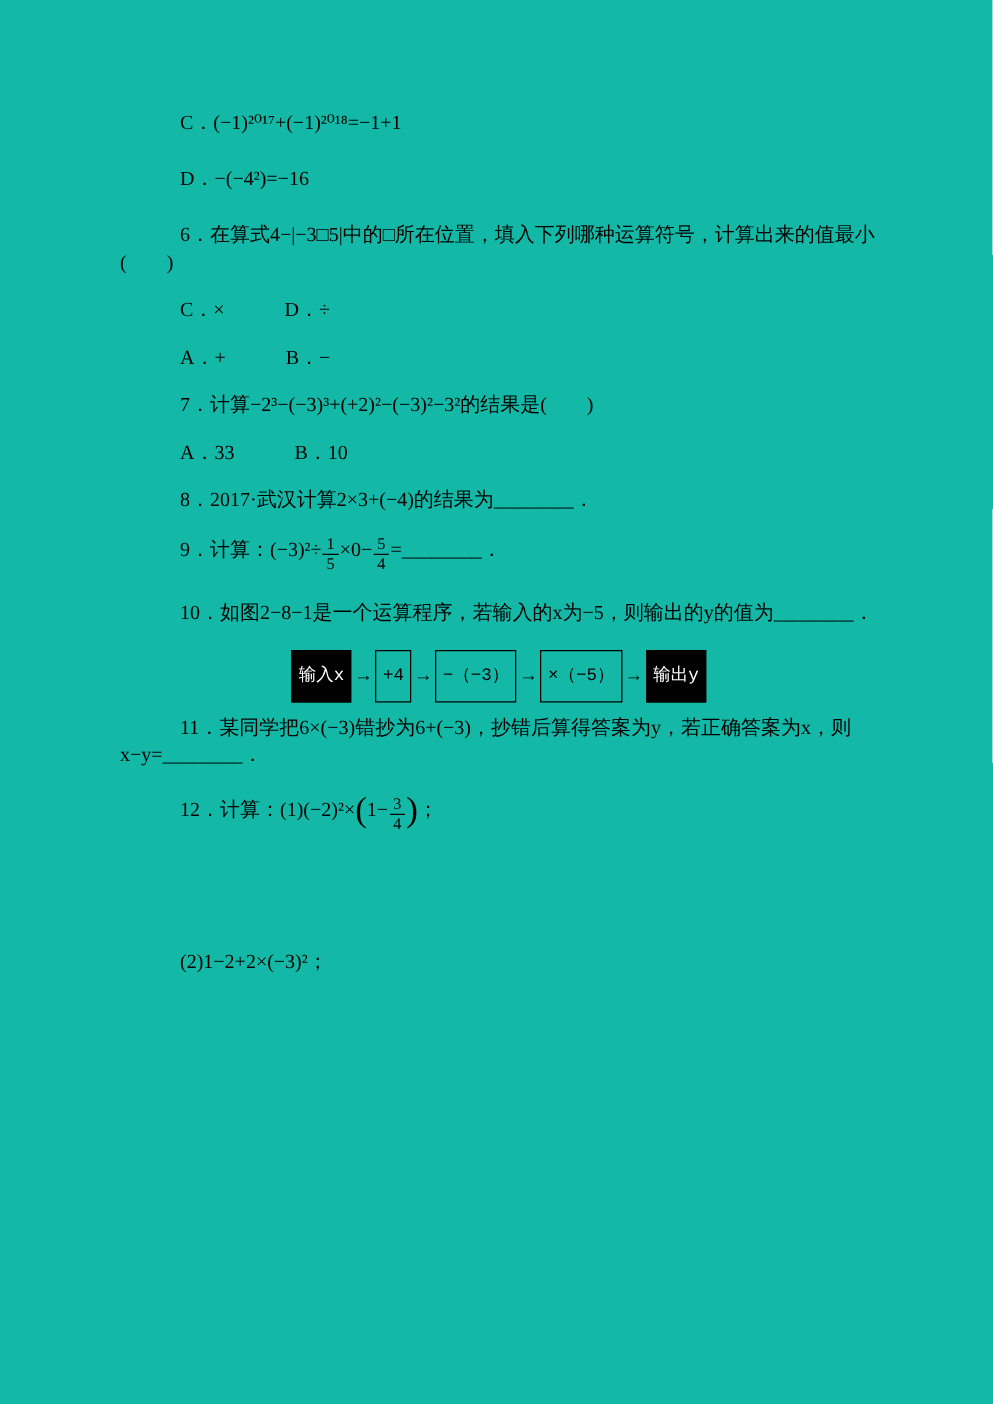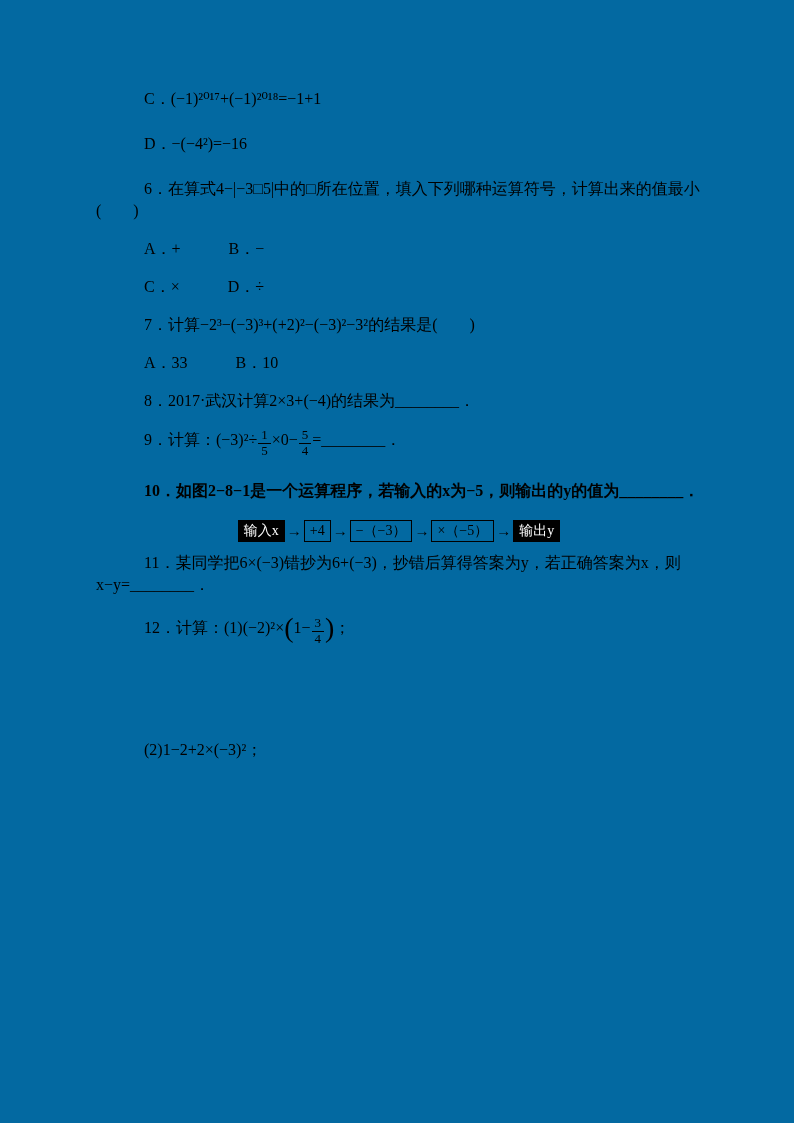--- a/index.html
+++ b/index.html
@@ -6,34 +6,34 @@
     margin: 0;
     padding: 0;
     background: #ffffff;
   }
   .page {
     position: relative;
     width: 794px;
     min-height: 1123px;
     box-sizing: border-box;
     padding: 88px 92px 40px 96px;
-    background: #0369a1;
+    background: #14b8a6;
     color: #000000;
     font-family: "Liberation Serif", "DejaVu Serif", serif;
     font-size: 16px;
     line-height: 22px;
   }
   .ln {
     margin: 0 0 16px 0;
     text-indent: 48px;
     white-space: normal;
   }
   .mb23 { margin-bottom: 23px; }
   .mb14 { margin-bottom: 21px; }
-  .mb18 { margin-bottom: 18px; font-weight: bold; }
+  .mb18 { margin-bottom: 18px; }
   .mb20 { margin-bottom: 20px; }
   .mb200 { margin-bottom: 92px; }
   .indent-extra { text-indent: 78px; }
 
   
   .frac {
     display: inline-block;
     vertical-align: -0.75em;
     text-align: center;
     font-size: 13px;
@@ -55,24 +55,25 @@
   
   .flow {
     display: flex;
     justify-content: center;
     align-items: center;
     margin: 0 0 10px 0;
   }
   .fbox {
     display: inline-block;
     border: 1px solid #000;
-    padding: 0 5px;
+    padding: 10px 5px;
     font-size: 14px;
     line-height: 20px;
     white-space: nowrap;
+    font-family: Liberation Mono, monospace;
   }
   .fbox.dark {
     background: #000;
     color: #fff;
     border-color: #000;
   }
   .farrow {
     display: inline-block;
     padding: 0 2px;
     font-size: 15px;
@@ -88,23 +89,23 @@
 <body>
 
 <div class="page">
 
   <p class="ln mb23">C．(−1)²⁰¹⁷+(−1)²⁰¹⁸=−1+1</p>
 
   <p class="ln mb23">D．−(−4²)=−16</p>
 
   <p class="ln">6．在算式4−|−3□5|中的□所在位置，填入下列哪种运算符号，计算出来的值最小(　　)</p>
 
+  <p class="ln">C．×　　　D．÷</p>
+
   <p class="ln">A．+　　　B．−</p>
-
-  <p class="ln">C．×　　　D．÷</p>
 
   <p class="ln">7．计算−2³−(−3)³+(+2)²−(−3)²−3²的结果是(　　)</p>
 
   <p class="ln">A．33　　　B．10</p>
 
 
   <p class="ln">8．2017·武汉计算2×3+(−4)的结果为________．</p>
 
   <p class="ln mb14">
     <span>9．计算：(−3)²÷</span><span class="frac"><span class="num">1</span><span class="den">5</span></span><span>×0−</span><span class="frac"><span class="num">5</span><span class="den">4</span></span><span>=________．</span>

